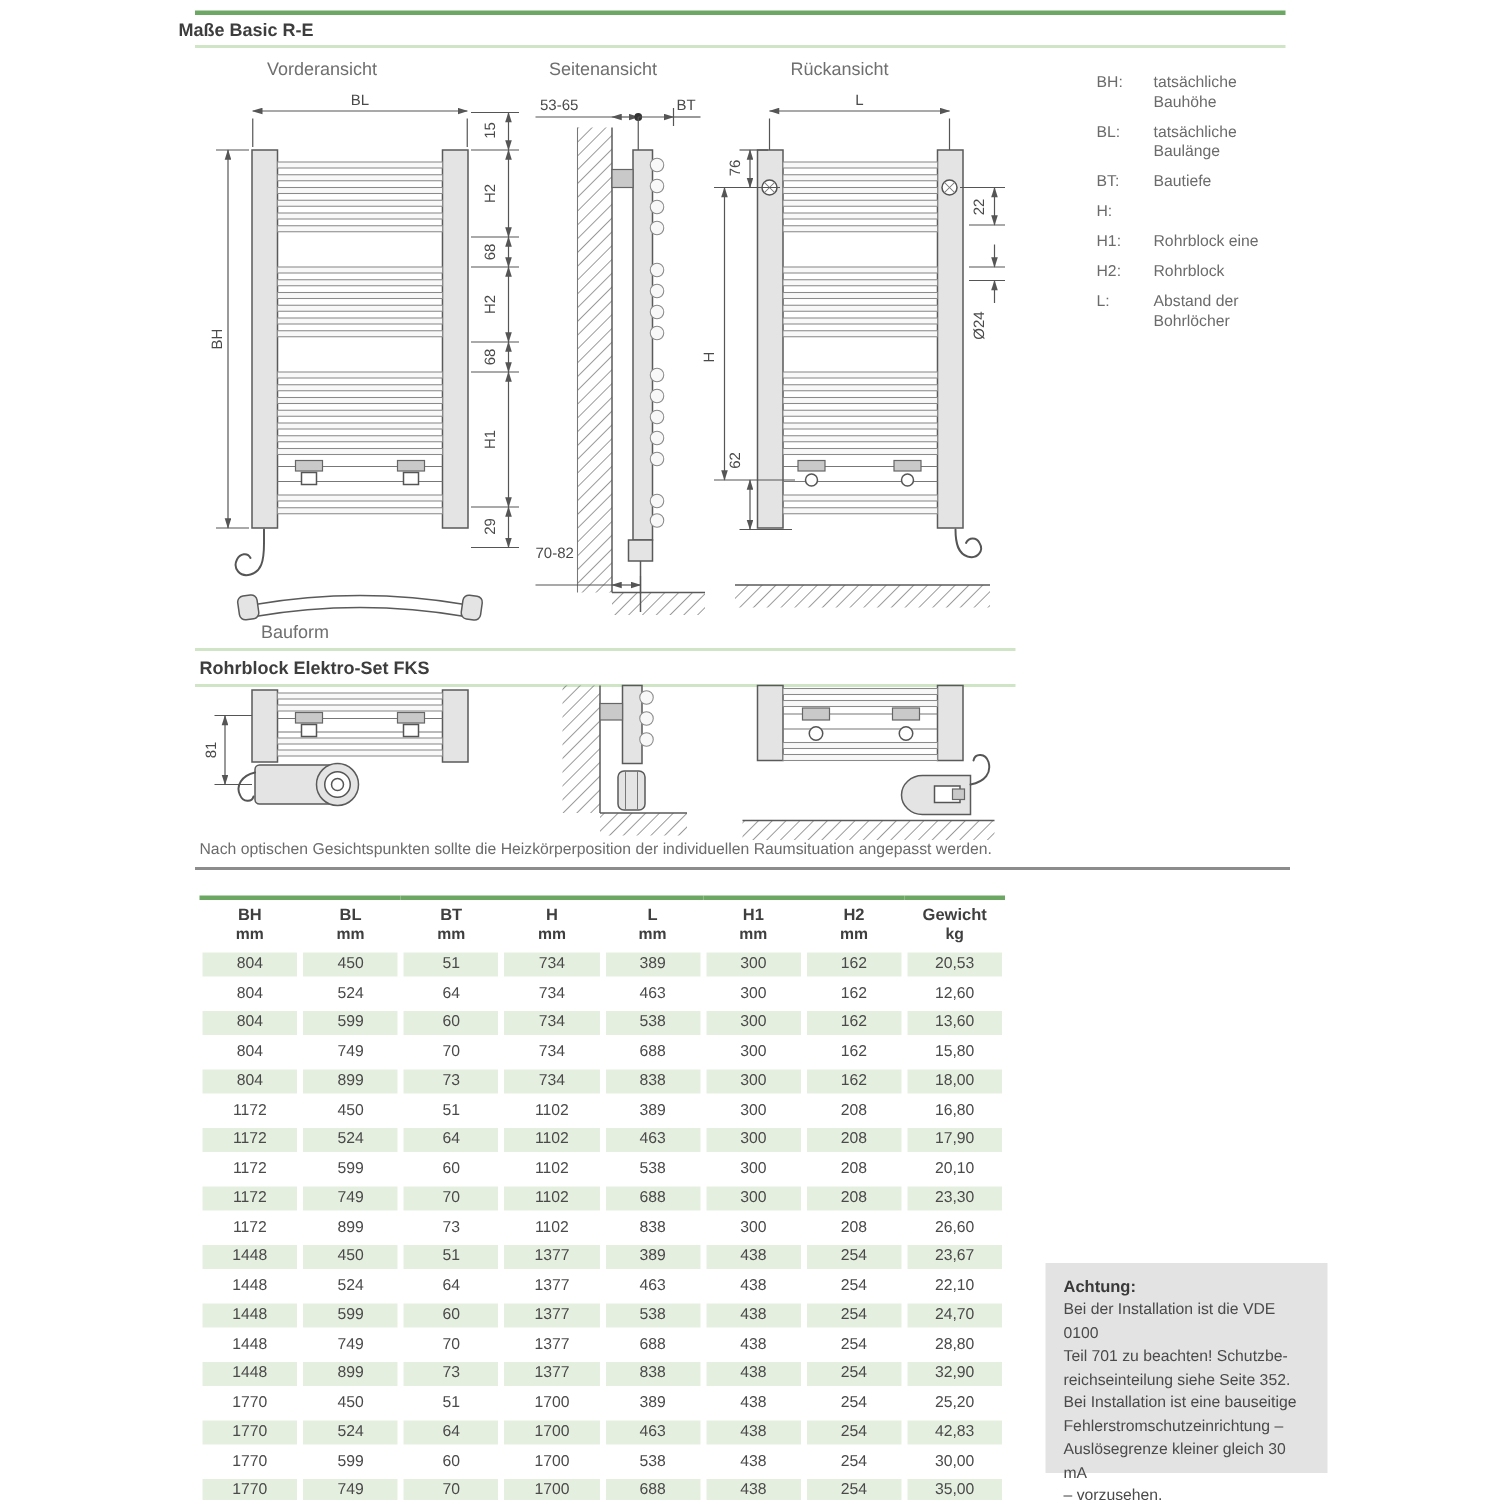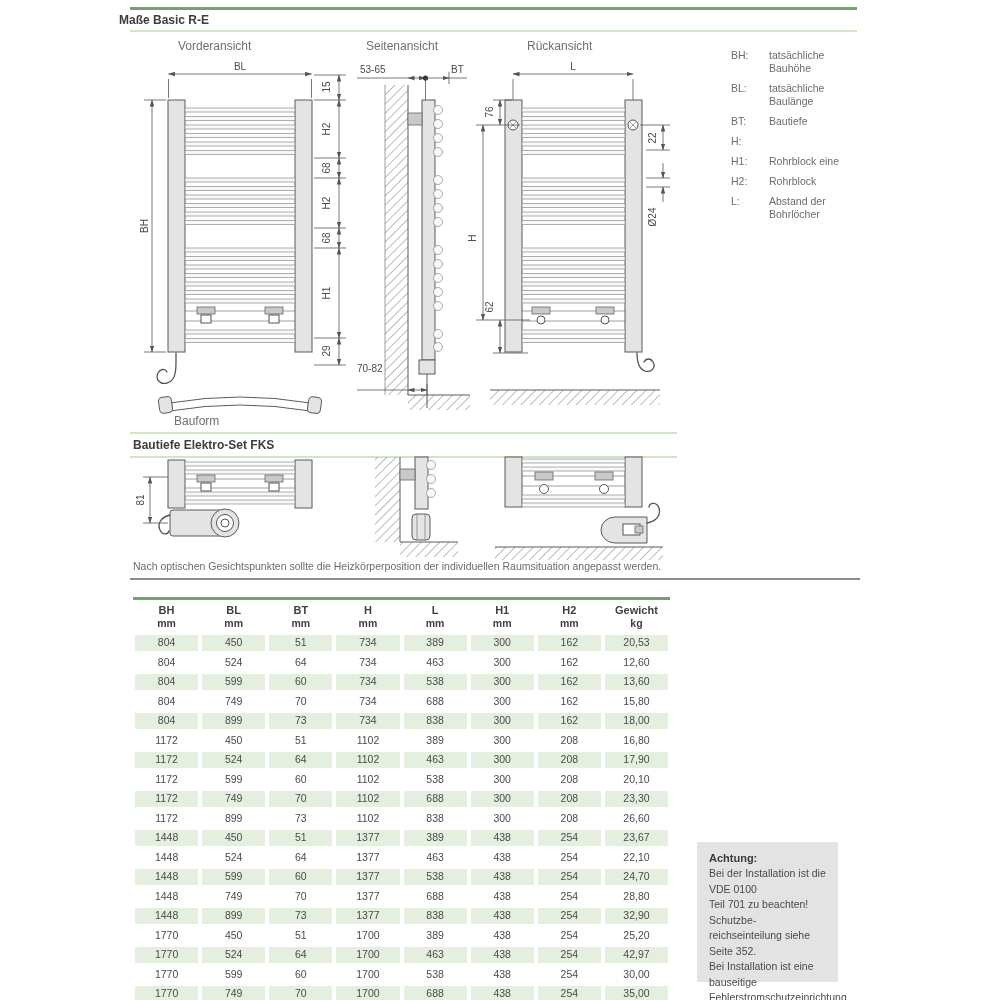--- a/index.html
+++ b/index.html
@@ -22,21 +22,21 @@
   #spec-table{position:absolute;left:133px;top:597px;width:537px;border-collapse:collapse;
               table-layout:fixed;border-top:3px solid #6ca763;border-bottom:2px solid #4f4f4f;}
   #spec-table th{padding:4px 0 3px;vertical-align:top;}
   #spec-table th .h1{font-size:11px;font-weight:bold;color:#3f3f3f;line-height:13px;}
   #spec-table th .h2{font-size:10.5px;font-weight:bold;color:#3f3f3f;line-height:13px;}
   #spec-table td{padding:1px 0;height:17.5px;}
   #spec-table .cell{margin:0 2px;height:15.5px;line-height:15.5px;text-align:center;
                     font-size:10.5px;color:#4a4a4a;}
   #spec-table tr.g .cell{background:#e5efdf;}
   
-  #achtung{position:absolute;left:697px;top:842px;width:141px;height:140px;background:#e3e3e3;
+  #achtung{position:absolute;left:697px;top:842px;width:188px;height:140px;background:#e3e3e3;
            padding:10px 12px;box-sizing:border-box;}
   #achtung .at{font-size:11px;font-weight:bold;color:#3a3a3a;margin-bottom:2px;}
   #achtung .ab{font-size:10.5px;color:#4a4a4a;line-height:15.5px;white-space:pre-line;}
   
   svg.diag{position:absolute;overflow:visible;}
   svg .tube{fill:#e4e4e4;stroke:#5a5a5a;stroke-width:1;}
   svg .rung{fill:#f8f8f8;stroke:#8a8a8a;stroke-width:0.7;}
   svg .ln{stroke:#5a5a5a;stroke-width:1;fill:none;}
   svg .thin{stroke:#777;stroke-width:0.7;fill:none;}
   svg .dim,svg .ext{stroke:#555;stroke-width:0.8;fill:none;}
@@ -303,21 +303,21 @@
 
     <path class="wire" d="M167 293 c0 10 2 16 8 18 c7 2 11 -4 8 -9 c-2 -4 -7 -4 -9 0"></path>
 
     <g>
       <rect x="20" y="330" width="170" height="15" fill="url(#hs3)"></rect>
       <line class="ln" x1="20" y1="330" x2="190" y2="330"></line>
     </g>
   </svg>
 
   <div class="rule lgreen" style="left:130px;top:432px;width:547px;"></div>
-  <div class="sec-title" style="left:133px;top:438px;">Bautiefe Elektro-Set FKS</div>
+  <div class="sec-title" style="left:133px;top:438px;">Rohrblock Elektro-Set FKS</div>
   <div class="rule lgreen" style="left:130px;top:456px;width:547px;"></div>
 
   <svg class="diag" style="left:140px;top:460px;" width="215" height="100" viewBox="0 0 215 100">
     <defs>
       <marker id="m4e" markerWidth="8" markerHeight="6" refX="6.5" refY="2.2" orient="auto" markerUnits="userSpaceOnUse">
         <path d="M0,0 L7,2.2 L0,4.4 z" fill="#555"></path>
         </marker>
       <marker id="m4s" markerWidth="8" markerHeight="6" refX="0.5" refY="2.2" orient="auto" markerUnits="userSpaceOnUse">
         <path d="M7,0 L0,2.2 L7,4.4 z" fill="#555"></path>
         </marker>
@@ -914,21 +914,21 @@
           <td>
             <div class="cell">463</div>
           </td>
           <td>
             <div class="cell">438</div>
           </td>
           <td>
             <div class="cell">254</div>
           </td>
           <td>
-            <div class="cell">42,97</div>
+            <div class="cell">42,83</div>
           </td>
         </tr>
         <tr class="w">
           <td>
             <div class="cell">1770</div>
           </td>
           <td>
             <div class="cell">599</div>
           </td>
           <td>

